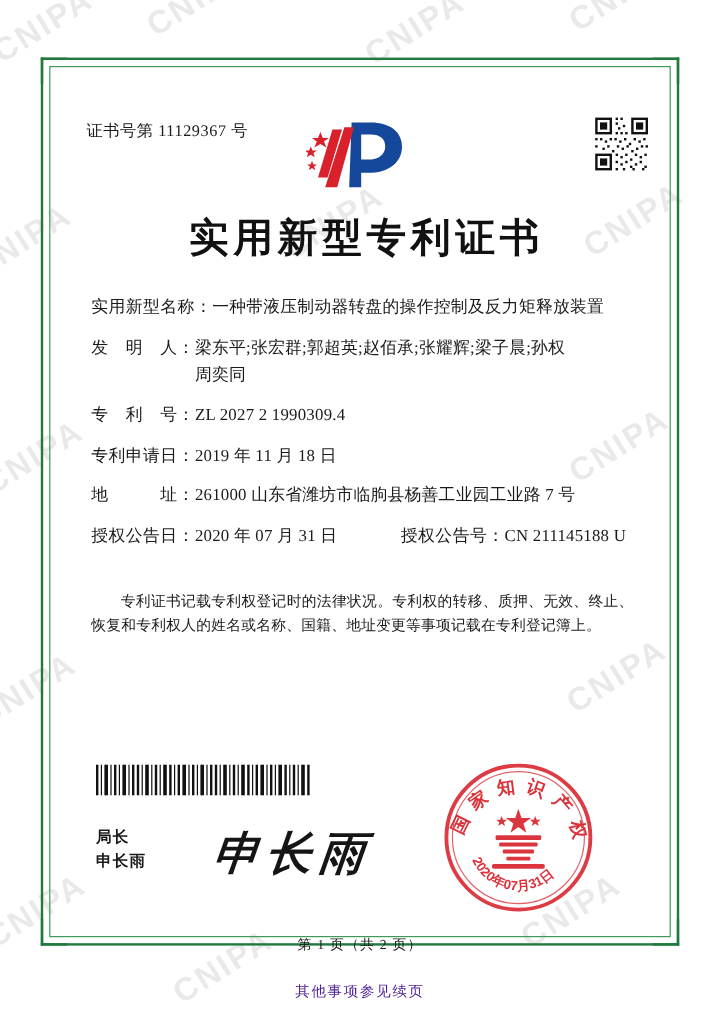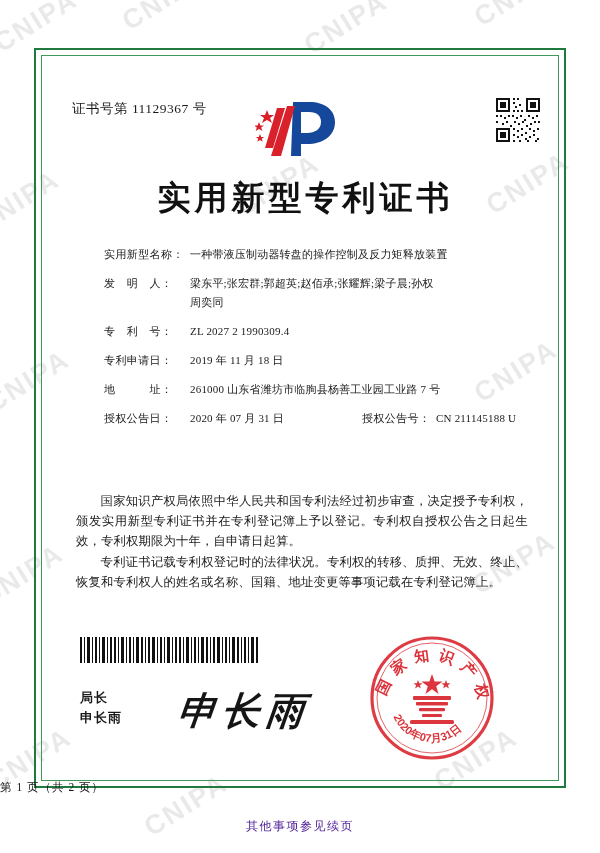--- a/index.html
+++ b/index.html
@@ -107,23 +107,22 @@
     color: #111;
     padding-left: 11px;
   }
 
   
   .fields {
     position: absolute;
     left: 76px;
     top: 246px;
     width: 452px;
-    font-size: 11px;
+    font-size: 14px;
     line-height: 1.5;
-    margin-left: 28px;
   }
   .row {
     display: flex;
     margin-bottom: 12.5px;
     align-items: flex-start;
   }
   .row .lbl {
     flex: 0 0 86px;
     letter-spacing: .4px;
     white-space: nowrap;
@@ -197,21 +196,21 @@
     width: 128px;
     height: 128px;
   }
 
   
   .page-no {
     position: absolute;
     left: 0;
     right: 0;
     top: 780px;
-    text-align: left;
+    text-align: center;
     font-size: 11.5px;
     letter-spacing: 1px;
   }
   .footer-note {
     position: absolute;
     left: 0;
     right: 0;
     top: 818px;
     text-align: center;
     font-size: 12px;
@@ -373,21 +372,20 @@
       </span>
       <span class="colB">
         <span class="lbl">授权公告号：</span>
         <span class="val">CN 211145188 U</span>
       </span>
     </div>
 
   </div>
 
   <div class="body-text">
-    <p>国家知识产权局依照中华人民共和国专利法经过初步审查，决定授予专利权，颁发实用新型专利证书并在专利登记簿上予以登记。专利权自授权公告之日起生效，专利权期限为十年，自申请日起算。</p>
     <p>专利证书记载专利权登记时的法律状况。专利权的转移、质押、无效、终止、恢复和专利权人的姓名或名称、国籍、地址变更等事项记载在专利登记簿上。</p>
   </div>
 
   <div class="barcode">
     <svg viewBox="0 0 180 26" width="180" height="26" preserveAspectRatio="none">
       <g fill="#111111">
         <rect x="0" y="0" width="2" height="26"></rect>
           <rect x="4" y="0" width="1" height="26"></rect>
         <rect x="7" y="0" width="3" height="26"></rect>
           <rect x="12" y="0" width="1" height="26"></rect>

